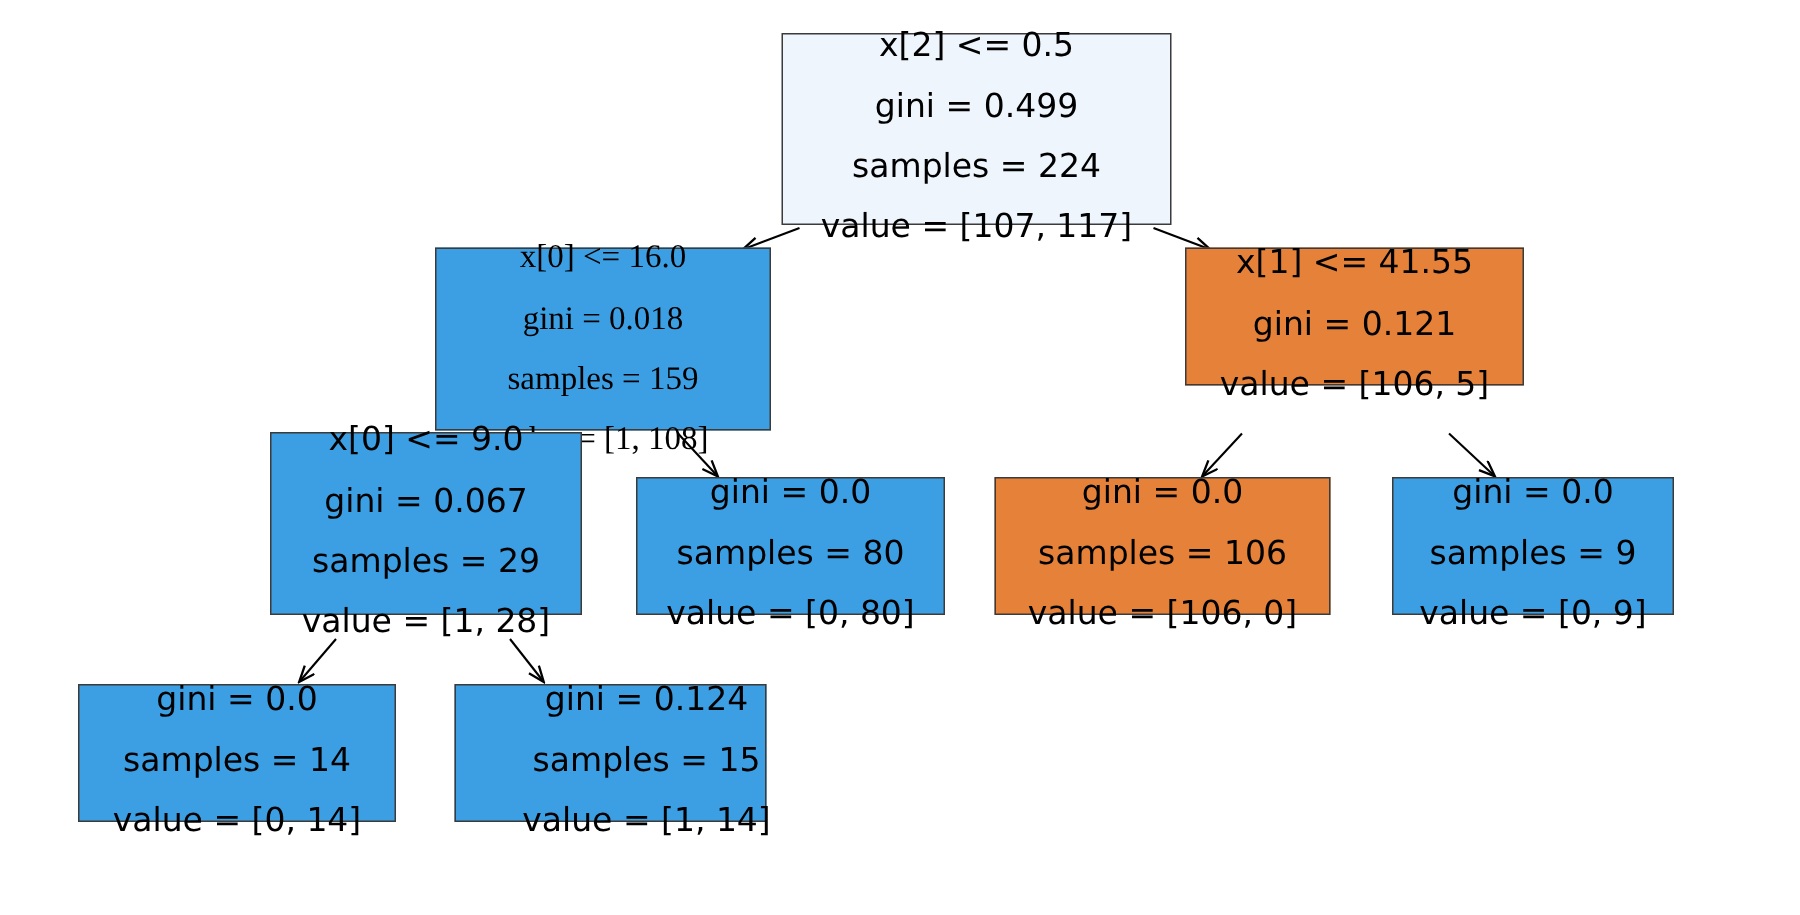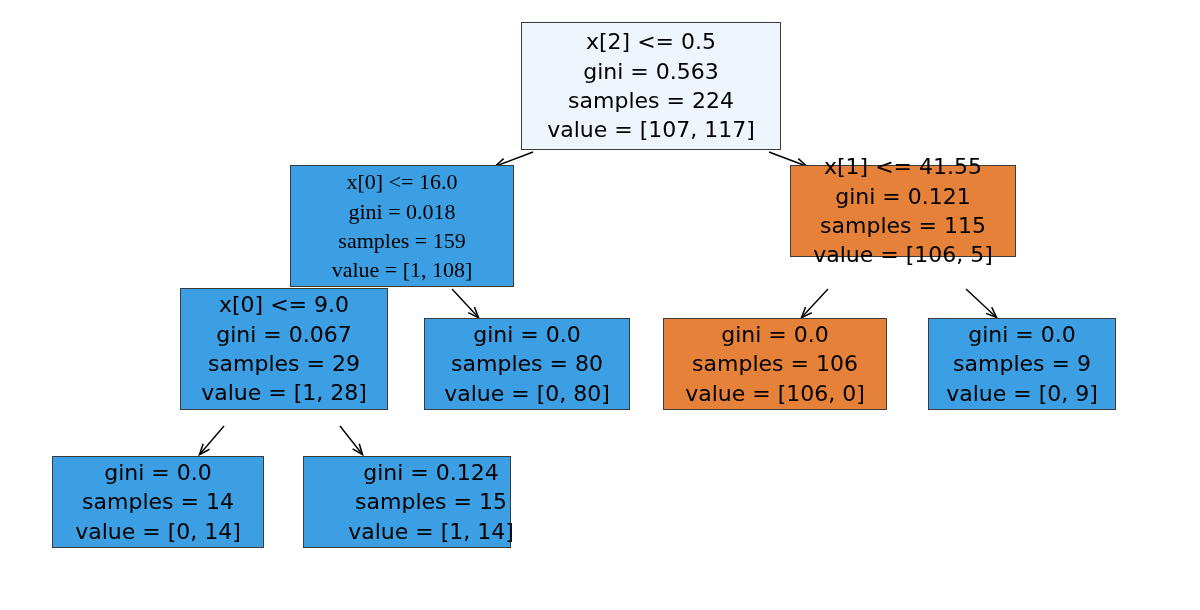--- a/index.html
+++ b/index.html
@@ -34,20 +34,21 @@
     justify-content: center;
     text-align: center;
     color: #000000;
     font-size: 22px;
     line-height: 1.34;
     white-space: nowrap;
     z-index: 2;
   }
   .node .line {
     display: block;
+    margin-top: 11px;
   }
 </style>
 </head>
 <body>
 
 <div id="canvas">
   <svg id="edges" viewBox="0 0 1200 610" xmlns="http://www.w3.org/2000/svg">
     <defs>
       <marker id="arrowhead" markerWidth="9" markerHeight="9" refX="7.4" refY="3.4" orient="auto" markerUnits="strokeWidth">
         <path d="M0.4,0.4 L8,3.4 L0.4,6.4" fill="none" stroke="#000000" stroke-width="1.1"></path>
@@ -60,34 +61,33 @@
         <line x1="452" y1="289" x2="478" y2="317" stroke="#000000" stroke-width="1.4" marker-end="url(#arrowhead)"></line>
         <line x1="828" y1="289" x2="802" y2="317" stroke="#000000" stroke-width="1.4" marker-end="url(#arrowhead)"></line>
         <line x1="966" y1="289" x2="996" y2="317" stroke="#000000" stroke-width="1.4" marker-end="url(#arrowhead)"></line>
         <line x1="224" y1="426" x2="200" y2="454" stroke="#000000" stroke-width="1.4" marker-end="url(#arrowhead)"></line>
         <line x1="340" y1="426" x2="362" y2="454" stroke="#000000" stroke-width="1.4" marker-end="url(#arrowhead)"></line>
       </g>
   </svg>
   <div id="node-layer">
       <div class="node" style="left: 521px; top: 22px; width: 260px; height: 128px; background: rgb(238, 245, 253); border-color: rgb(59, 59, 59);">
         <span class="line">x[2] &lt;= 0.5</span>
-        <span class="line">gini = 0.563</span>
+        <span class="line">gini = 0.499</span>
         <span class="line">samples = 224</span>
         <span class="line">value = [107, 117]</span>
       </div>
       <div class="node" style="left: 290px; top: 165px; width: 224px; height: 122px; background: rgb(61, 159, 227); border-color: rgb(59, 59, 59); font-family: Liberation Serif, serif;">
         <span class="line">x[0] &lt;= 16.0</span>
         <span class="line">gini = 0.018</span>
         <span class="line">samples = 159</span>
         <span class="line">value = [1, 108]</span>
       </div>
       <div class="node" style="left: 790px; top: 165px; width: 226px; height: 92px; background: rgb(229, 129, 57); border-color: rgb(59, 59, 59);">
         <span class="line">x[1] &lt;= 41.55</span>
         <span class="line">gini = 0.121</span>
-        <span class="line">samples = 115</span>
         <span class="line">value = [106, 5]</span>
       </div>
       <div class="node" style="left: 180px; top: 288px; width: 208px; height: 122px; background: rgb(61, 159, 227); border-color: rgb(59, 59, 59);">
         <span class="line">x[0] &lt;= 9.0</span>
         <span class="line">gini = 0.067</span>
         <span class="line">samples = 29</span>
         <span class="line">value = [1, 28]</span>
       </div>
       <div class="node" style="left: 424px; top: 318px; width: 206px; height: 92px; background: rgb(61, 159, 227); border-color: rgb(59, 59, 59);">
         <span class="line">gini = 0.0</span>

